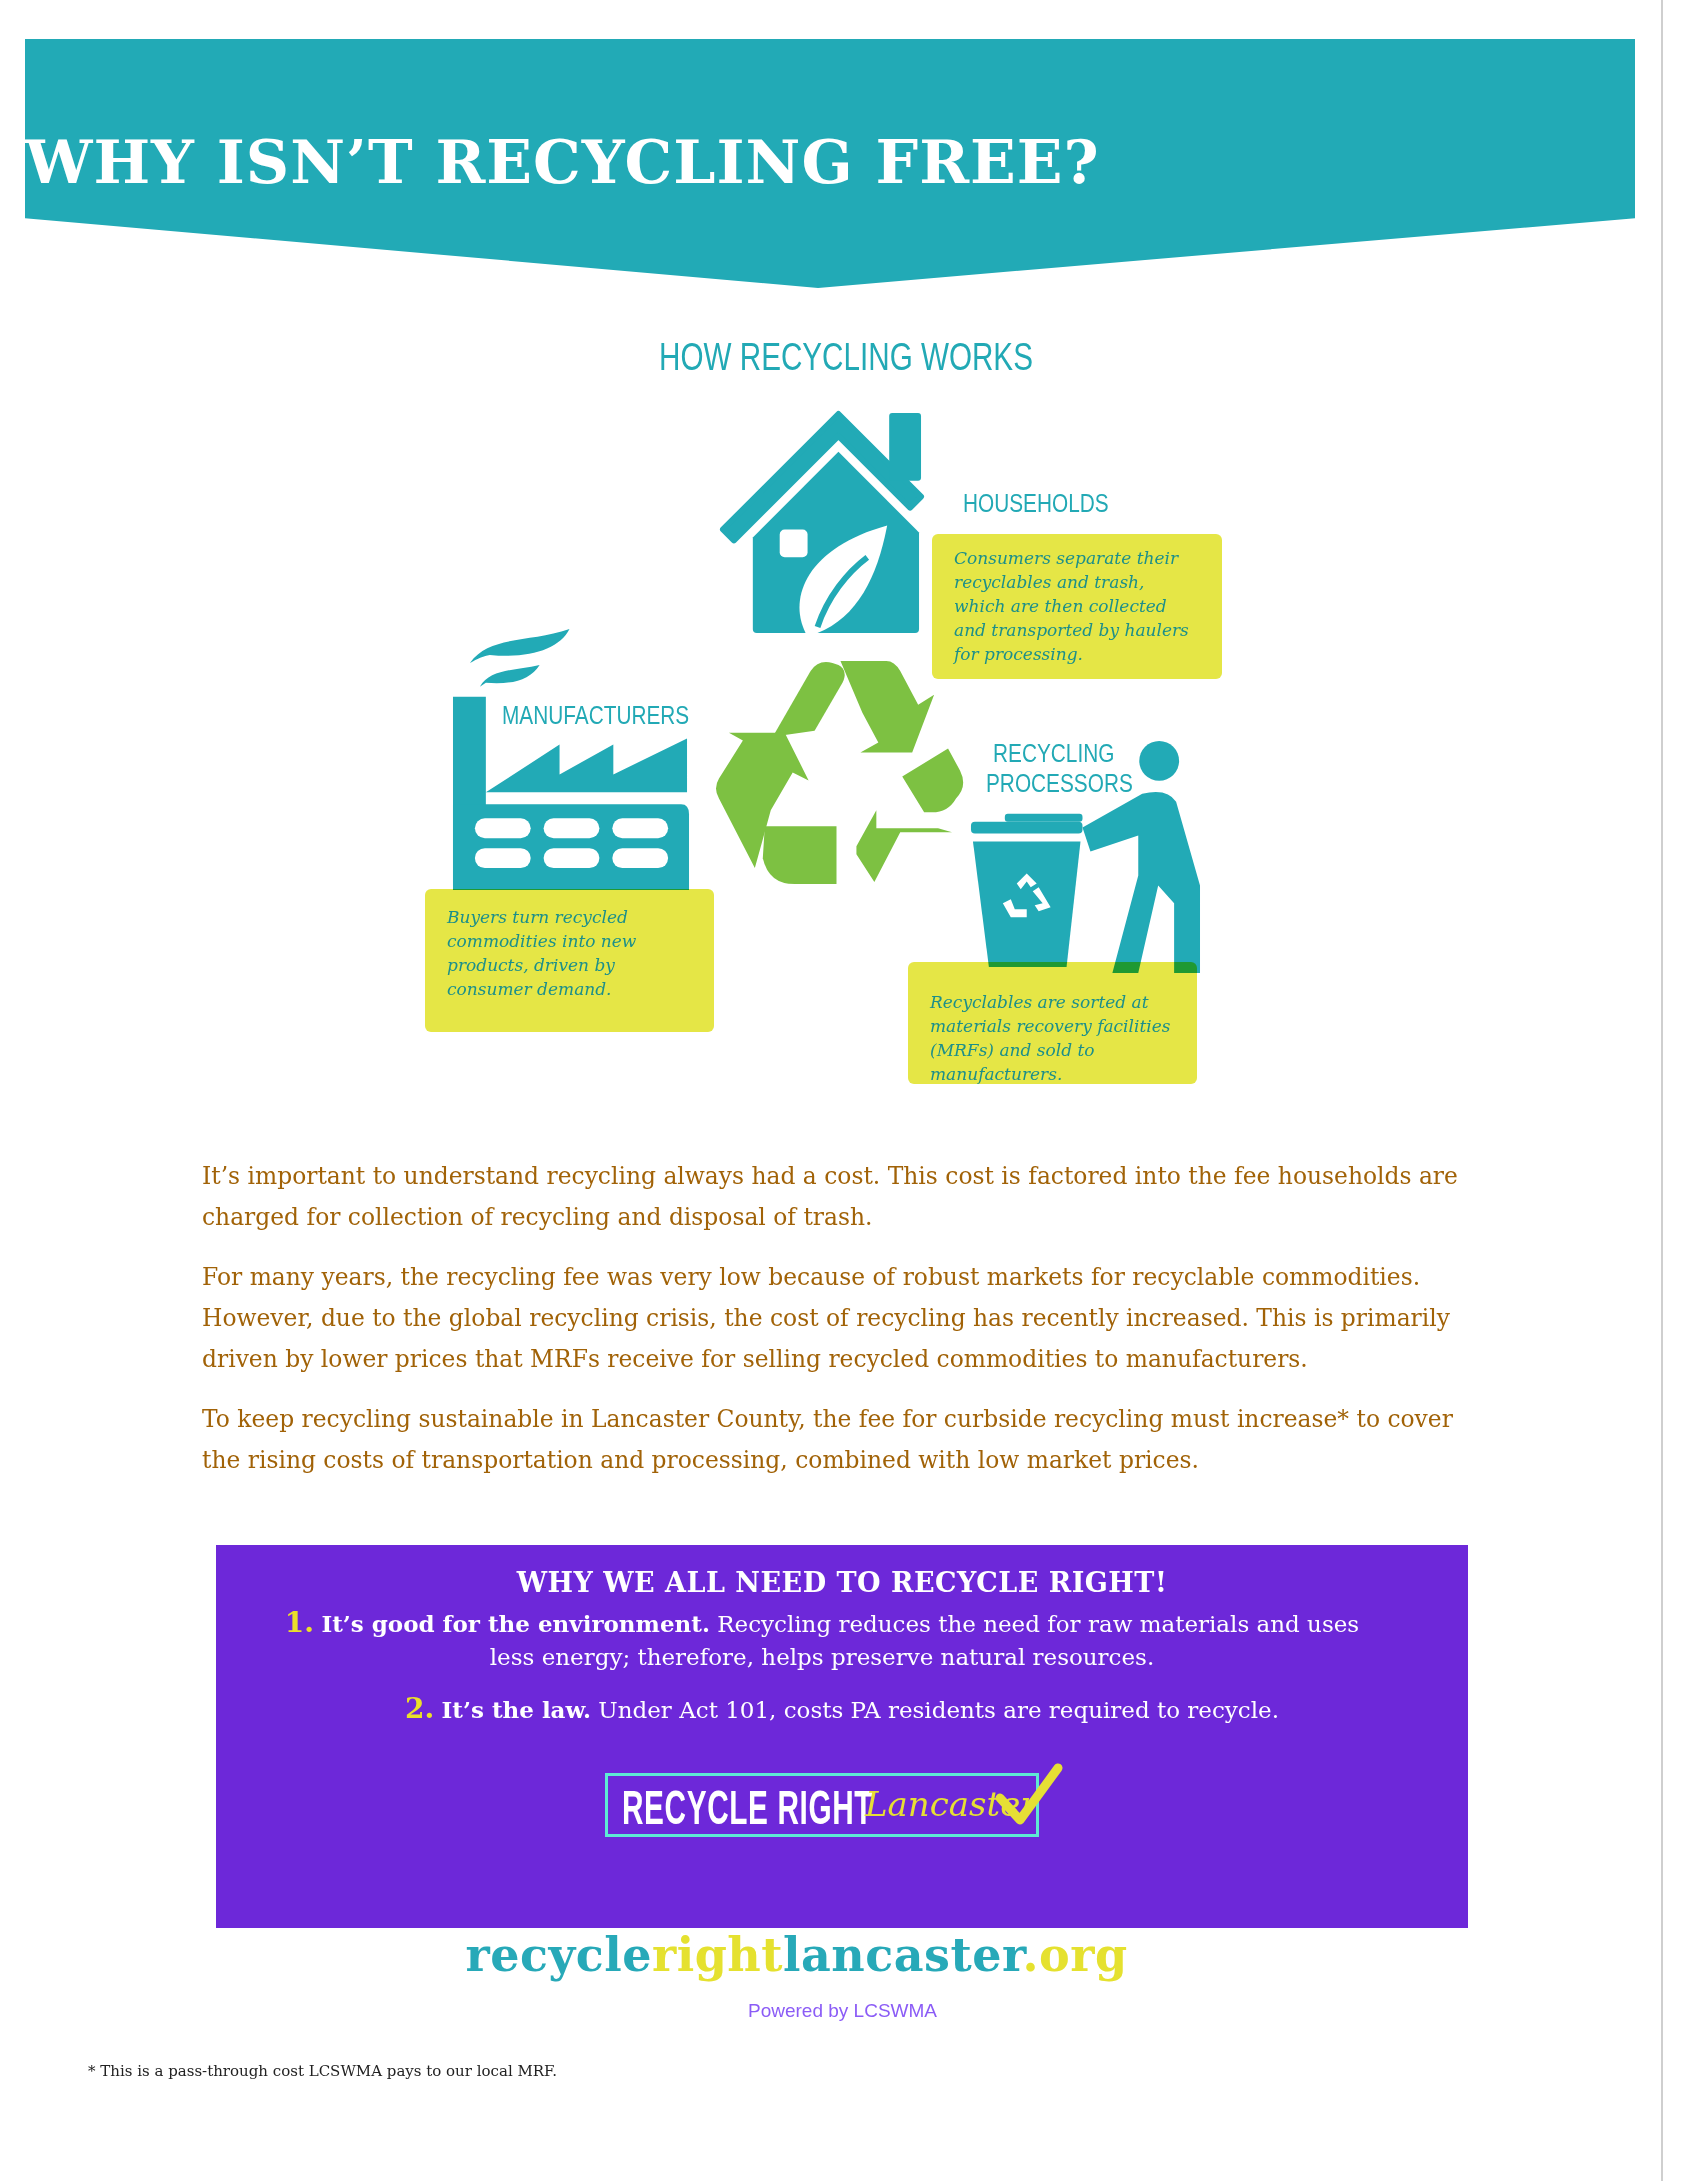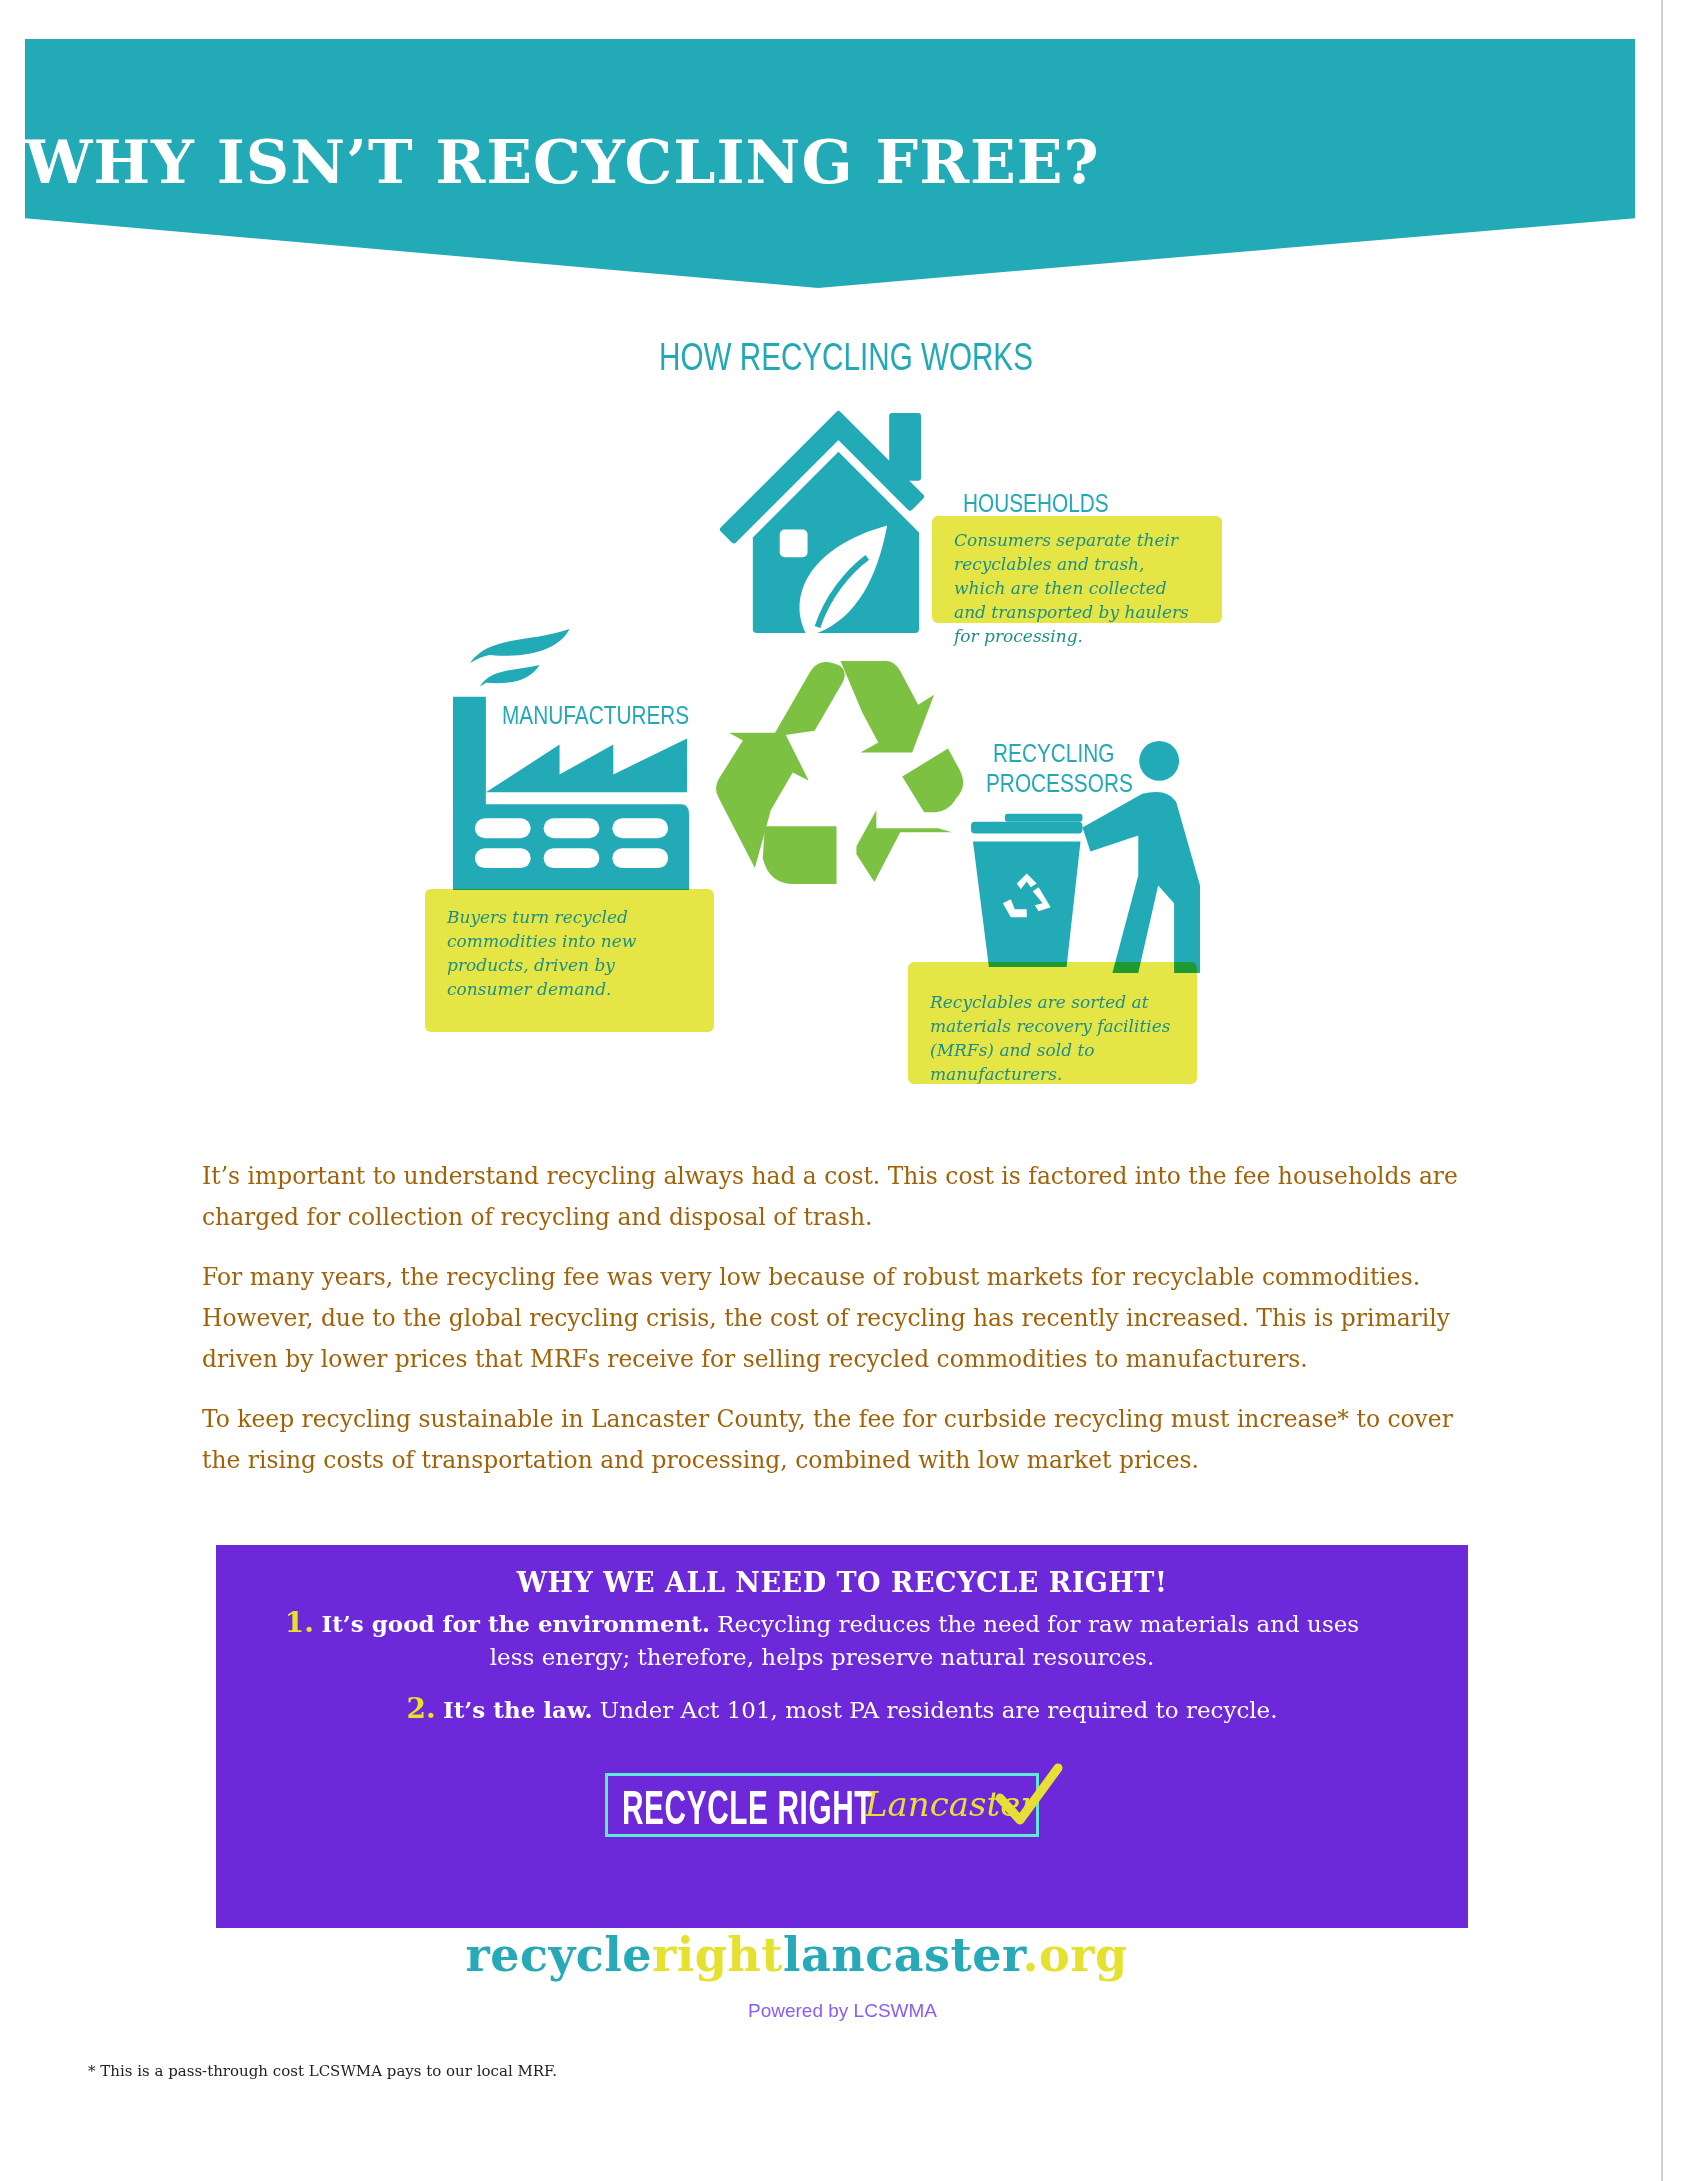--- a/index.html
+++ b/index.html
@@ -96,21 +96,21 @@
 
   <path d="M121 44 L202 125 L202 222 Q202 226 198 226 L39 226 Q35 226 35 222 L35 130 Z" fill="#22aab6"></path>
 
   <rect x="62" y="122" width="28" height="28" rx="5" fill="#ffffff"></rect>
 
   <path d="M88 226 C70 190 90 140 170 118 C160 170 140 210 100 226 Z" fill="#ffffff"></path>
   <path d="M100 220 C110 190 130 165 150 150" stroke="#22aab6" stroke-width="6" fill="none"></path>
 </svg>
 
 <div class="abs node-label" style="left:963px; top:488px;">HOUSEHOLDS</div>
-<div class="abs note" style="left:932px; top:516px; width:290px; height:107px;">Consumers separate their recyclables and trash, which are then collected and transported by haulers for processing.</div>
+<div class="abs note" style="left:932px; top:534px; width:290px; height:145px;">Consumers separate their recyclables and trash, which are then collected and transported by haulers for processing.</div>
 
 <svg class="abs" style="left:711px; top:649px;" width="253" height="243" viewBox="0 0 254 244">
   <g fill="#7dc142">
 
     <path d="M62 88 L100 22 Q108 10 122 14 L128 16 Q138 22 132 34 L104 82 Z"></path>
 
     <path d="M134 14 L180 14 Q188 14 194 24 L212 58 L228 48 L206 106 L154 106 L172 96 L156 66 Z" transform="translate(-4,-2)"></path>
 
     <path d="M192 128 L238 100 L250 122 Q258 138 246 150 Q238 164 222 164 L214 164 Z"></path>
 
@@ -175,21 +175,21 @@
 </div>
 
 <div class="abs why-box">
   <div class="why-title">WHY WE ALL NEED TO RECYCLE RIGHT!</div>
   <div class="why-item" style="margin: 8px 90px 0 50px;">
     <span class="num">1.</span>
     <b>It’s good for the environment.</b><span> Recycling reduces the need for raw materials and uses less energy; therefore, helps preserve natural resources.</span>
   </div>
   <div class="why-item" style="margin-top: 18px;">
     <span class="num">2.</span>
-    <b>It’s the law.</b><span> Under Act 101, most PA residents are required to recycle.</span>
+    <b>It’s the law.</b><span> Under Act 101, costs PA residents are required to recycle.</span>
   </div>
   <div class="logo-box">
     <span class="logo-right">RECYCLE RIGHT</span>
     <span class="logo-script">Lancaster</span>
   </div>
   <svg class="abs" style="left:778px; top:217px;" width="70" height="66" viewBox="0 0 70 66">
     <path d="M6 36 L26 58 L64 6" stroke="#e6df35" stroke-width="9" fill="none" stroke-linecap="round" stroke-linejoin="round"></path>
   </svg>
 </div>
 

